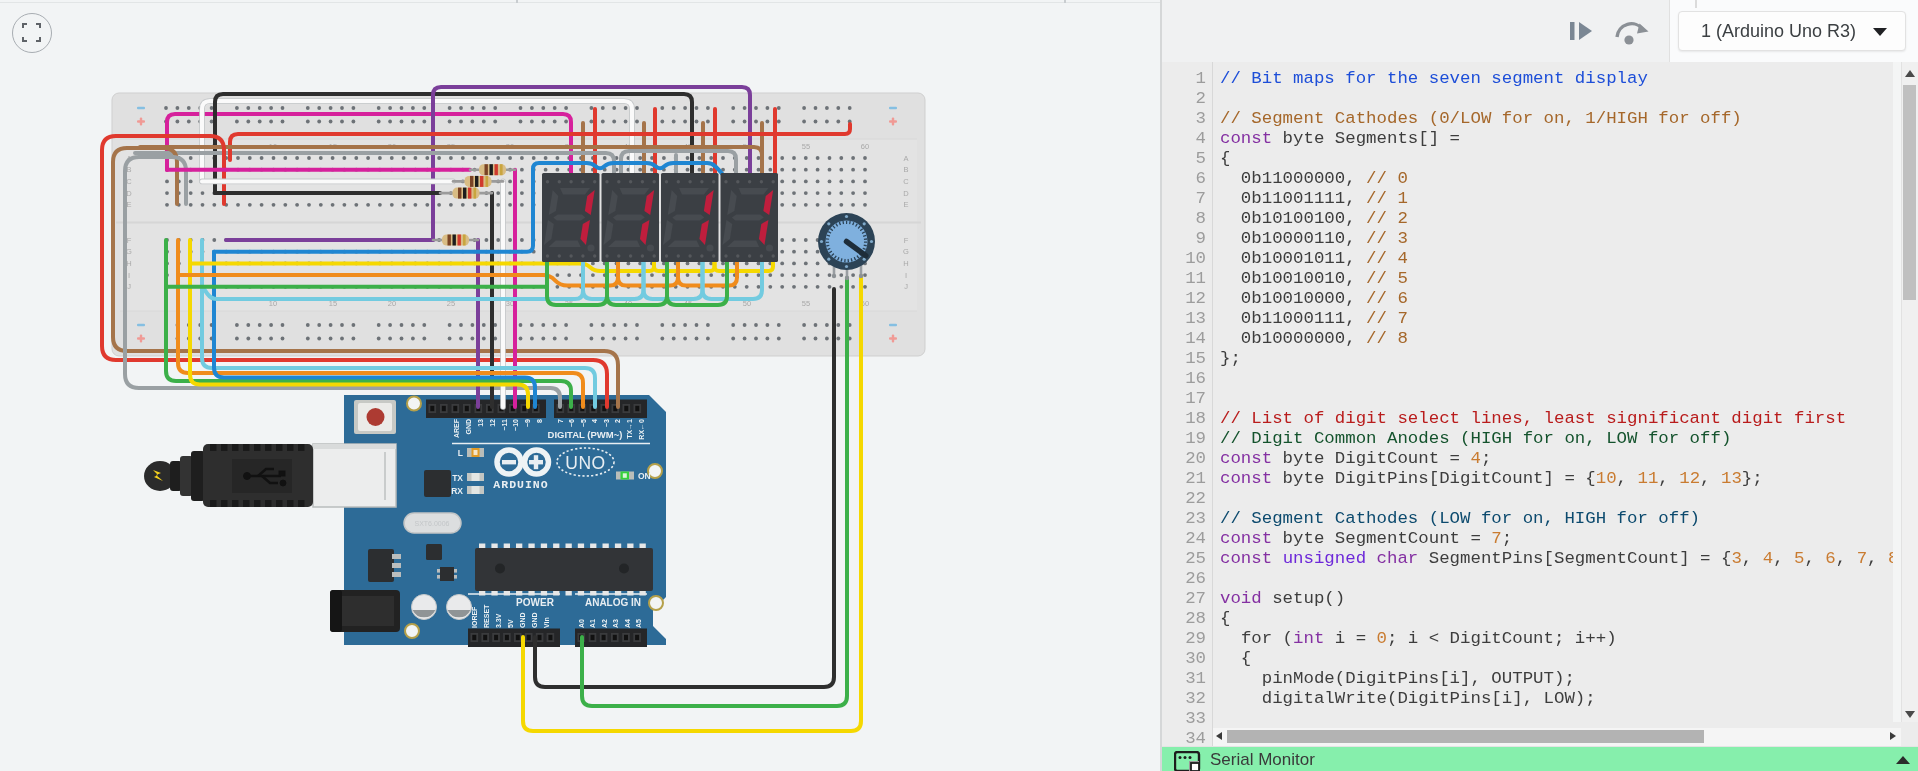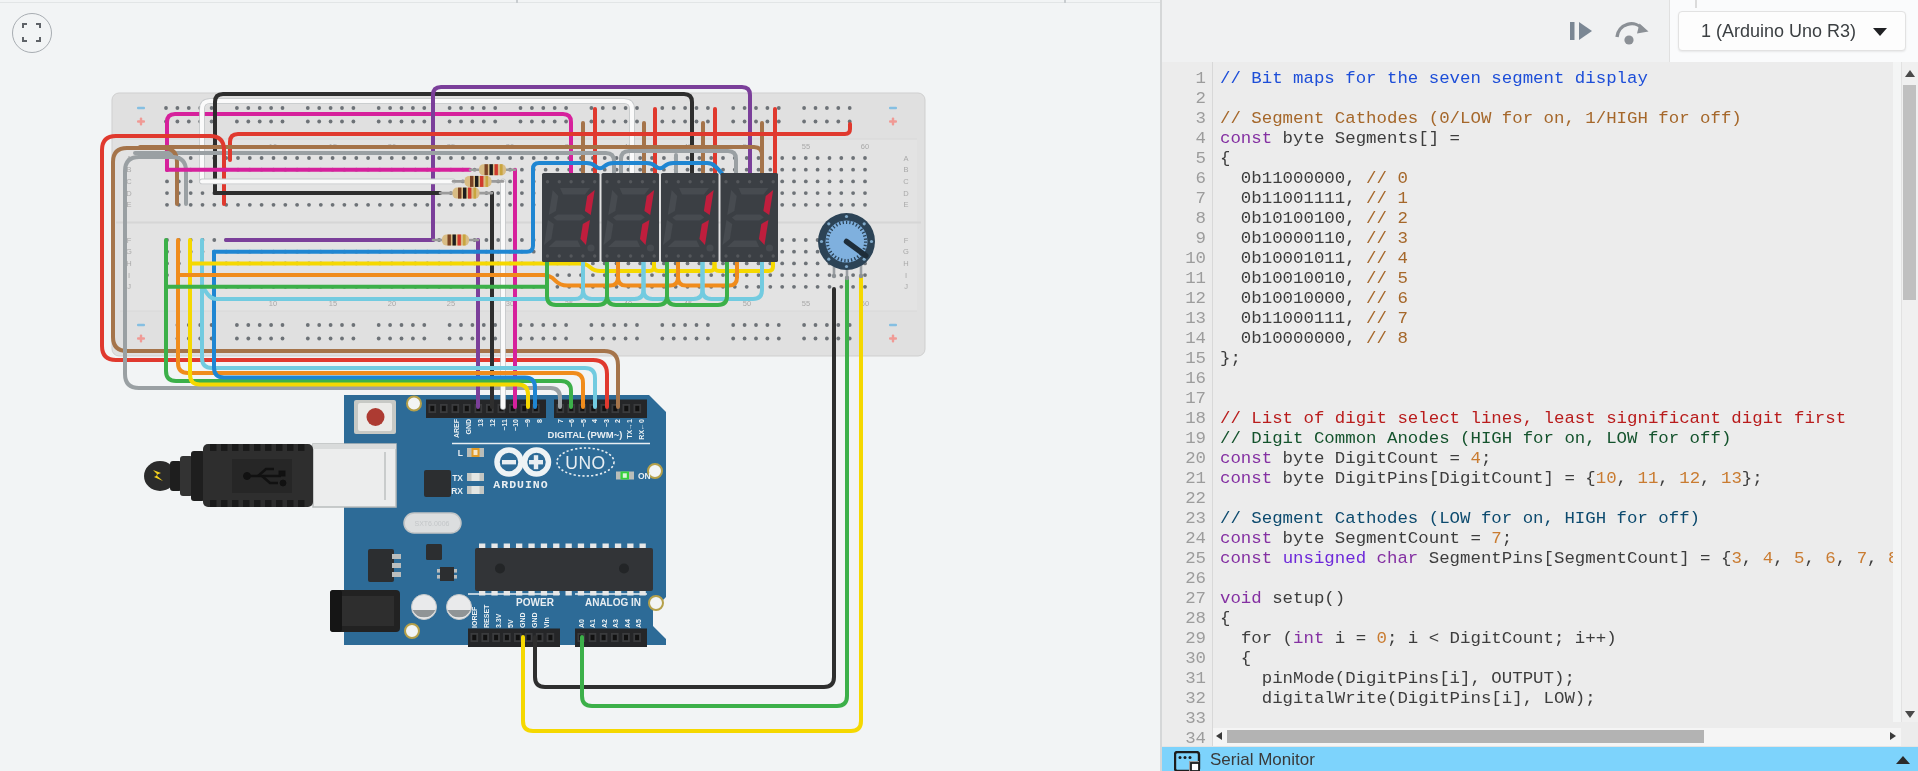--- a/index.html
+++ b/index.html
@@ -20,21 +20,21 @@
 #gutter { position:absolute; left:0; top:7px; width:44px; text-align:right; color:#9c9c9c;
   font-family:"Liberation Mono",monospace; font-size:17.4px; }
 #gutsep { position:absolute; left:50px; top:0; width:1px; height:684px; background:#d8d8d8; }
 #code { position:absolute; left:58px; top:7px; width:690px; color:#3d3d3d;
   font-family:"Liberation Mono",monospace; font-size:17.4px; }
 #code i { font-style:normal; }
 #vscroll { position:absolute; left:1901px; top:62px; width:17px; height:660px; background:#f0f0f0; border-left:1px solid #e2e2e2; }
 #vthumb { position:absolute; left:1903px; top:85px; width:13px; height:215px; background:#c0c0c0; }
 #hscroll { position:absolute; left:1213px; top:728px; width:688px; height:18px; background:#f5f5f5; }
 #hthumb { position:absolute; left:1227px; top:730px; width:477px; height:13px; background:#b3b3b3; }
-#serialbar { position:absolute; left:1162px; top:746px; width:756px; height:25px; background:#7dd3fc; border-top:1px solid #e4e4e4; }
+#serialbar { position:absolute; left:1162px; top:746px; width:756px; height:25px; background:#86efac; border-top:1px solid #e4e4e4; }
 #serialbar span { position:absolute; left:48px; top:3px; font-size:17px; color:#3a3a3a; }
 .tri { position:absolute; width:0; height:0; }
 </style></head>
 <body>
 <div id="canvas">
   <div class="topline"></div>
     <div style="position:absolute;left:516px;top:0;width:2px;height:3px;background:#c9cdd0"></div>
     <div style="position:absolute;left:1064px;top:0;width:2px;height:3px;background:#c9cdd0"></div>
   <svg width="1160" height="771" viewBox="0 0 1160 771" style="position:absolute;left:0;top:0">
 <rect x="112" y="93" width="813" height="263" rx="7" fill="#e0e0e0" stroke="#cfcfcf" stroke-width="1"></rect>

